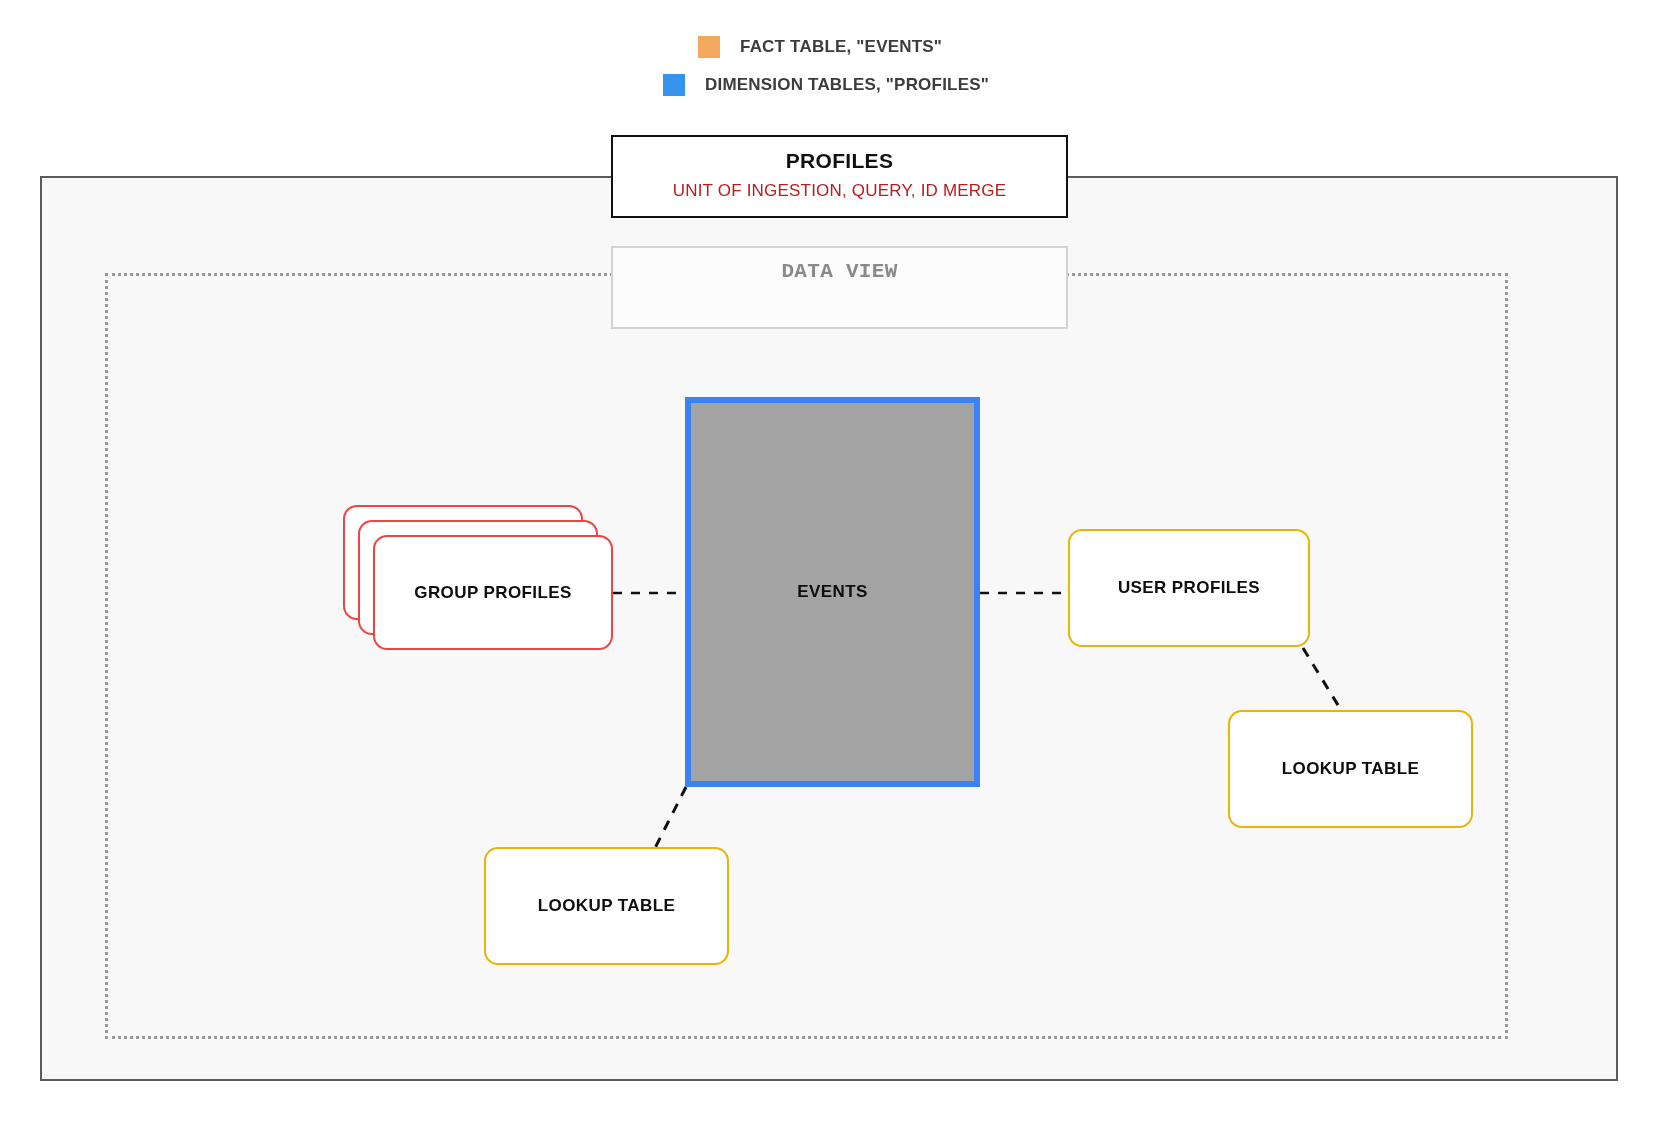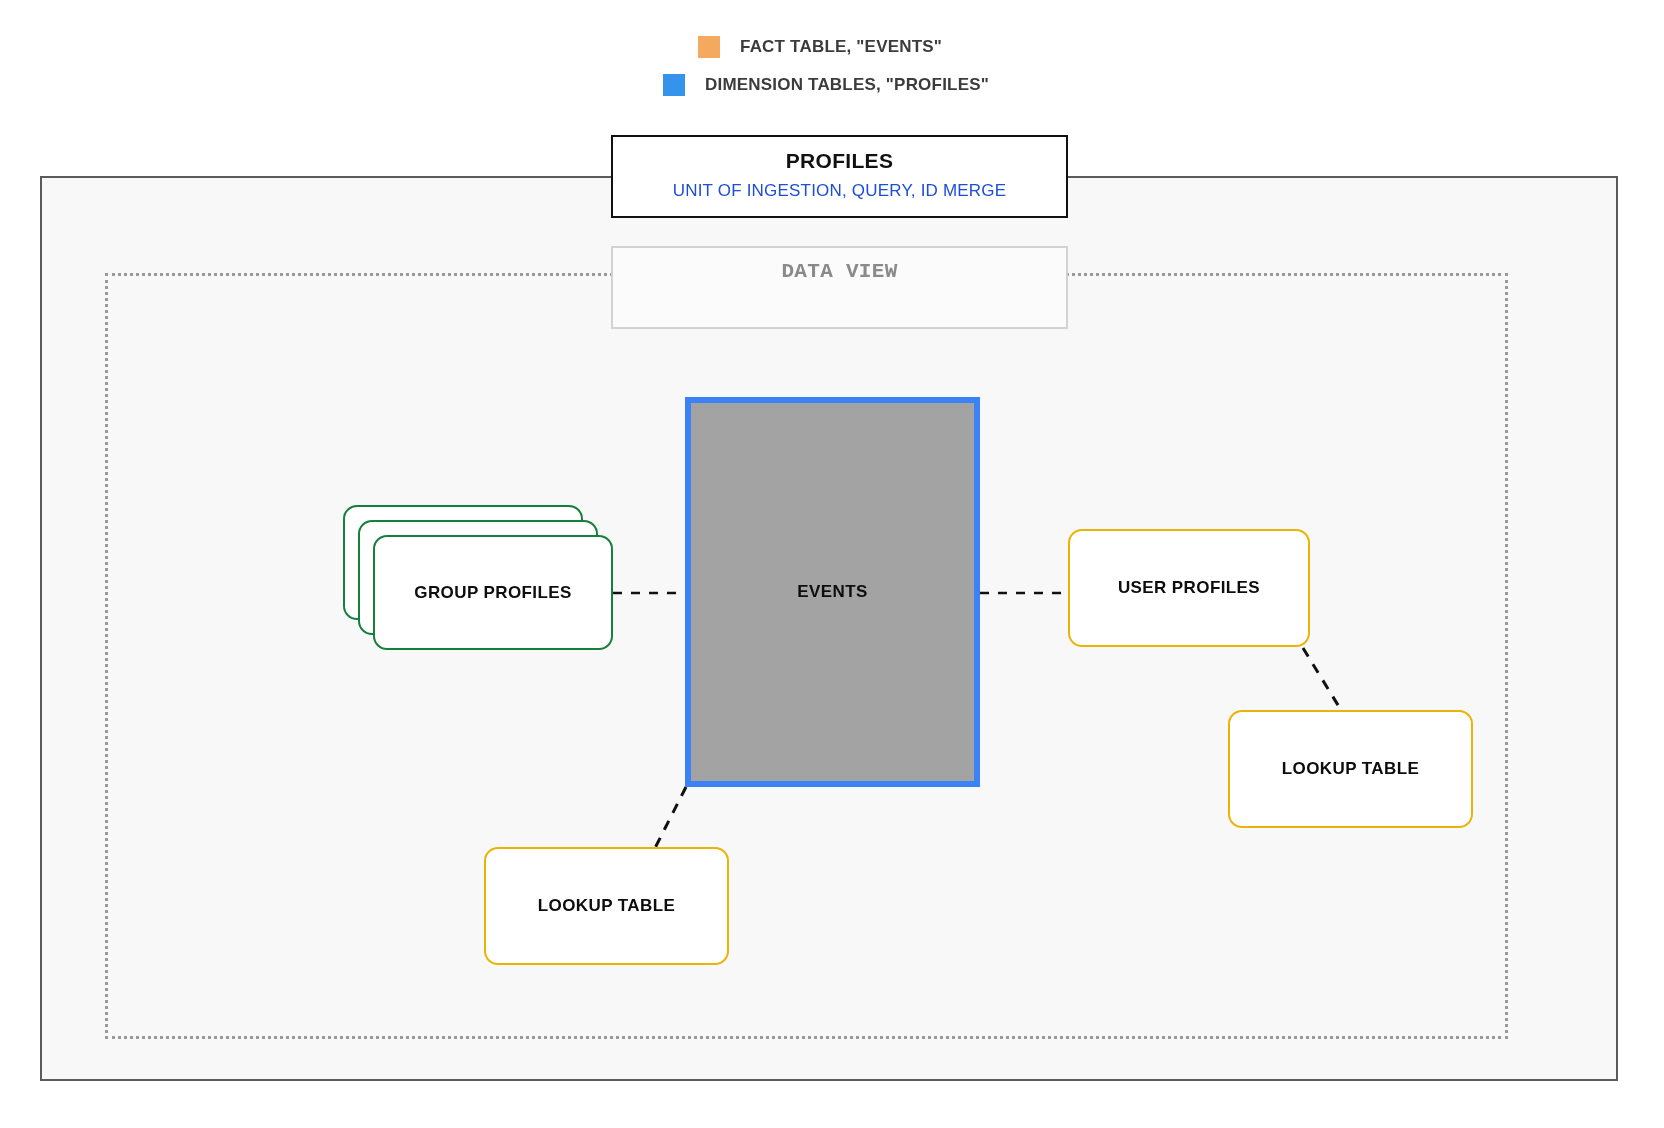--- a/index.html
+++ b/index.html
@@ -85,21 +85,21 @@
   }
   #project-box .box-title {
     font-size: 21px;
     font-weight: bold;
     color: #111111;
     letter-spacing: 0.3px;
     margin-top: 12px;
   }
   #project-box .box-sub {
     font-size: 17px;
-    color: #1d4ed8;
+    color: #b91c1c;
     letter-spacing: 0.2px;
     margin-top: 8px;
   }
 
   #dataview-box {
     position: absolute;
     left: 611px;
     top: 246px;
     width: 457px;
     height: 83px;
@@ -163,21 +163,21 @@
     width: 270px;
     height: 145px;
     z-index: 10;
   }
   .stack-card {
     position: absolute;
     box-sizing: border-box;
     width: 240px;
     height: 115px;
     background: #ffffff;
-    border: 2px solid #15803d;
+    border: 2px solid #ef4444;
     border-radius: 14px;
   }
   #stack-card-3 { left: 0px;  top: 0px;  z-index: 1; }
   #stack-card-2 { left: 15px; top: 15px; z-index: 2; }
   #stack-card-1 {
     left: 30px; top: 30px; z-index: 3;
     display: flex; align-items: center; justify-content: center;
   }
 
   

